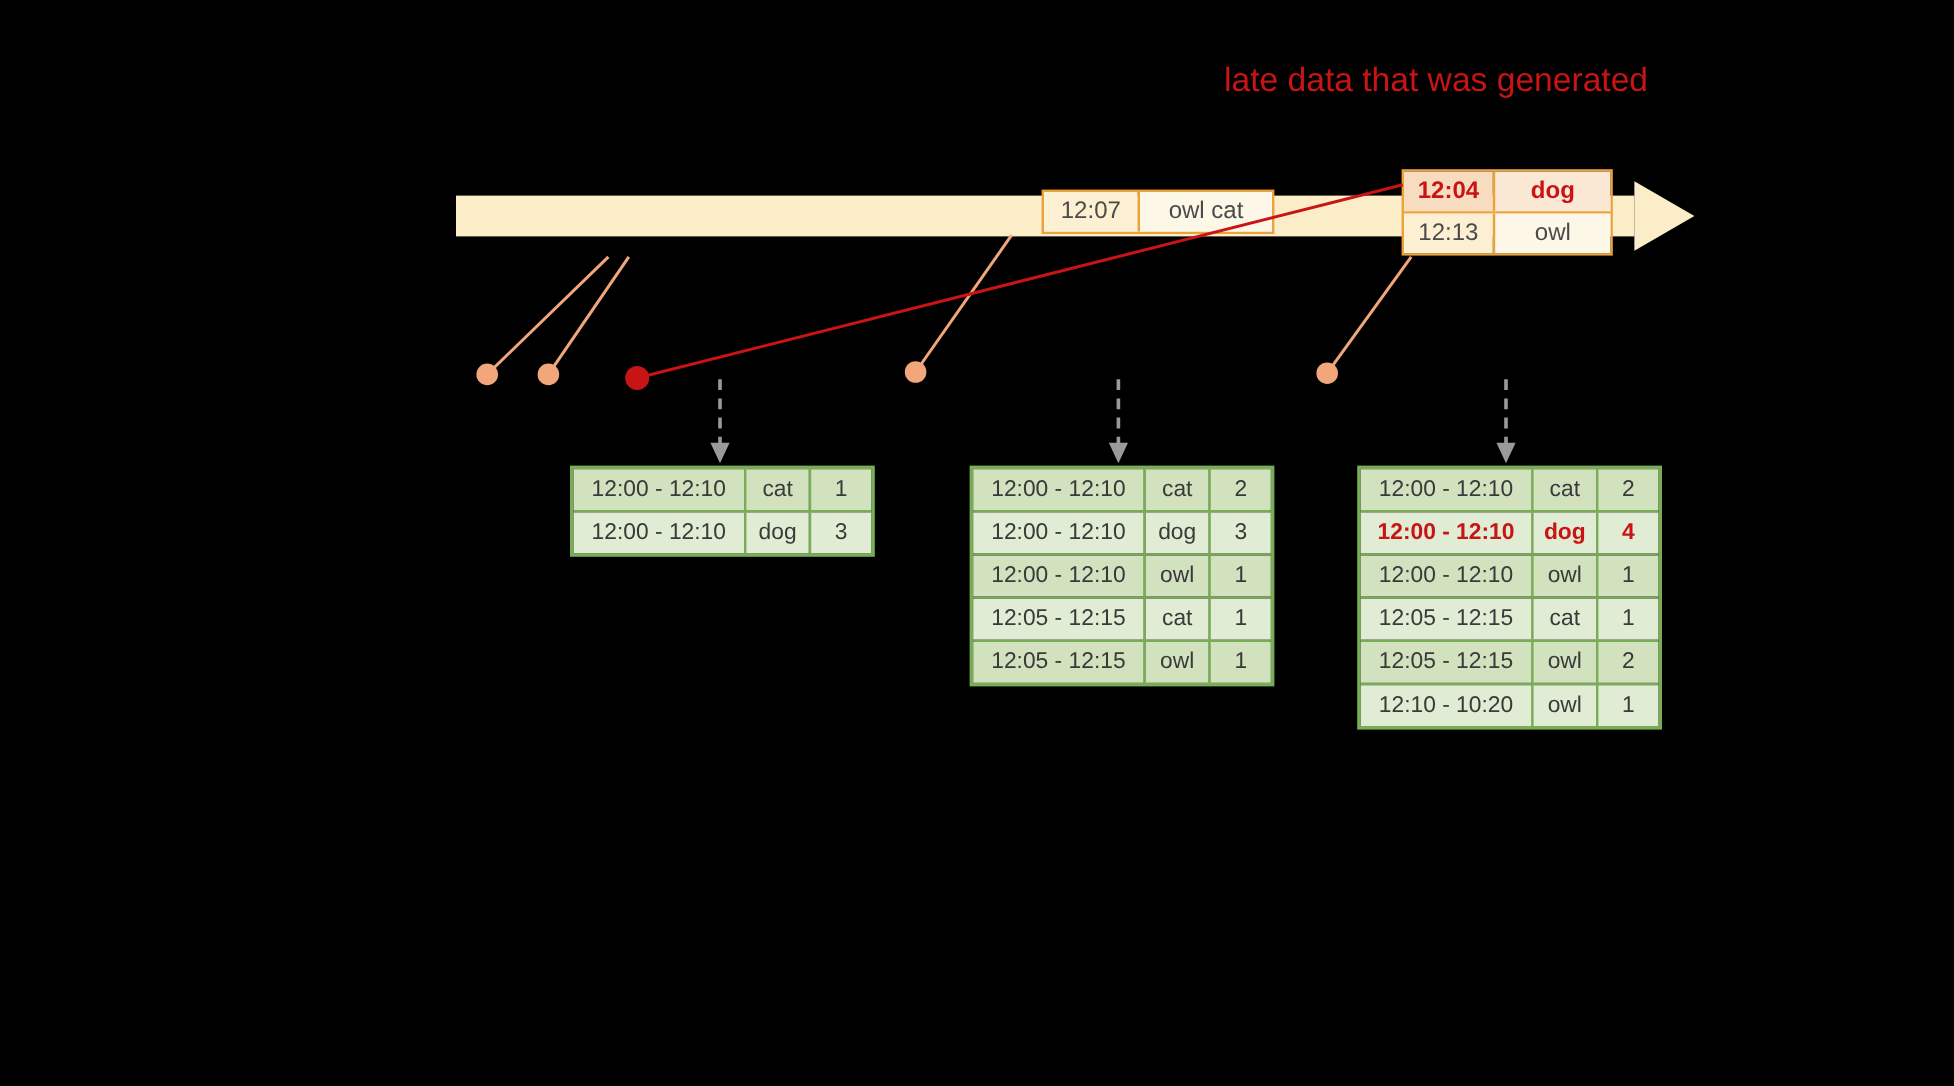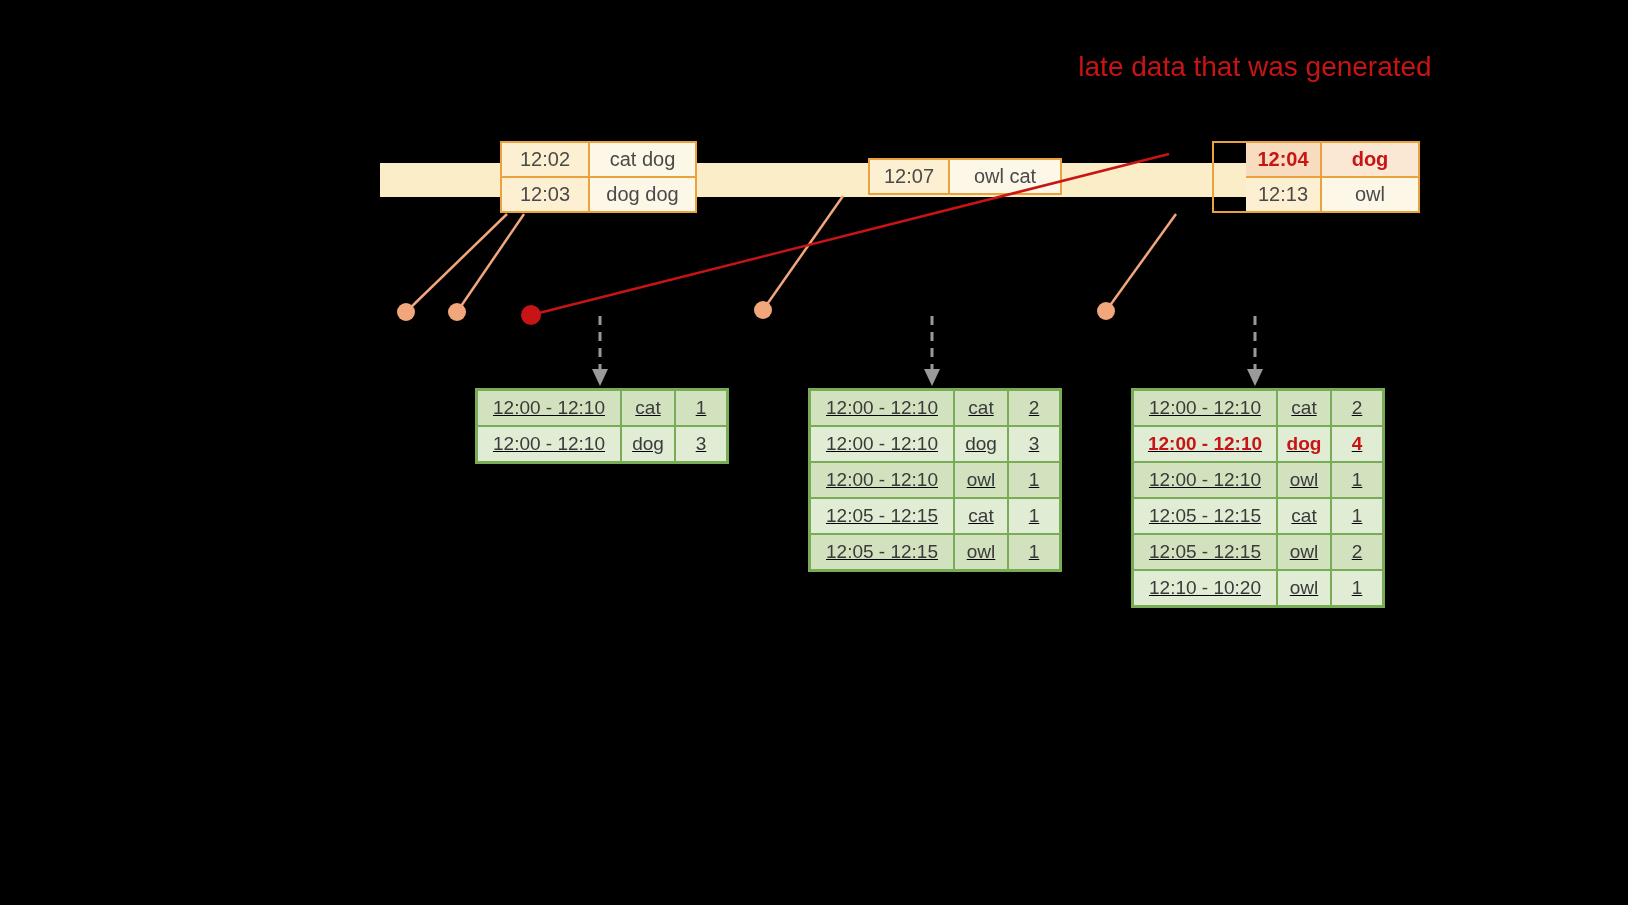--- a/index.html
+++ b/index.html
@@ -27,21 +27,20 @@
   .dot.red { fill: var(--red, #c81414); }
 
   
   .dash { stroke: var(--arrow, #9a9a9a); stroke-width: 3; stroke-dasharray: 9 7; }
   .ahead { fill: var(--arrow, #9a9a9a); }
 
   
   .note {
     position: absolute;
     width: 470px;
-    text-align: center;
     color: var(--red, #c81414);
     font-size: 28px;
     line-height: 38px;
   }
 
   
   .event-box {
     position: absolute;
     border: 2px solid var(--evt-border, #e9a23c);
     z-index: 2;
@@ -56,29 +55,29 @@
   }
   .ecell.time  { width: var(--ct, 86px);  background: var(--evt-time-fill, #fcefd2); }
   .ecell.words { width: var(--cw, 107px); background: var(--evt-word-fill, #fdf7e8);
                  border-left: 2px solid var(--evt-border, #e9a23c); }
   .event-row.late .ecell { color: var(--red, #c81414); font-weight: 700; }
   .event-row.late .ecell.time  { background: var(--late-time-fill, #f8dcc0); }
   .event-row.late .ecell.words { background: var(--late-word-fill, #fae8d4); }
 
   #eg1 { left: 500px;  top: 141px; --ct: 86px; --cw: 107px; }
   #eg2 { left: 868px;  top: 158px; --ct: 78px; --cw: 112px; }
-  #eg3 { left: 1212px; top: 141px; padding-left: 32px; --ct: 74px; --cw: 98px;  }
+  #eg3 { left: 1168px; top: 141px; --ct: 74px; --cw: 98px;  }
 
   
   .rtable {
     position: absolute;
     border: 3px solid var(--tbl-border, #79ac56);
     z-index: 2;
   }
-  .rrow { display: flex; text-decoration: underline; }
+  .rrow { display: flex; }
   .rrow + .rrow { border-top: 2px solid var(--tbl-border, #79ac56); }
   .rrow:nth-child(odd)  .rcell { background: var(--tbl-odd, #d2e2bf); }
   .rrow:nth-child(even) .rcell { background: var(--tbl-even, #e0ecd3); }
   .rcell {
     height: 34px;
     display: flex; align-items: center; justify-content: center;
     font-size: 19px;
     color: var(--tbl-text, #3a3a3a);
   }
   .rcell.window { width: 142px; }
@@ -97,30 +96,20 @@
 
   <svg class="layer" width="1628" height="905">
     <rect class="tl-body" x="380" y="163" width="982" height="34"></rect>
     <polygon class="tl-head" points="1362,151 1362,209 1412,180"></polygon>
   </svg>
 
   <div class="note" style="left:1020px; top:48px;">
     <div>late data that was generated</div>
   </div>
 
-  <div class="event-box" id="eg1">
-      <div class="event-row">
-        <div class="ecell time">12:02</div>
-        <div class="ecell words">cat dog</div>
-      </div>
-      <div class="event-row">
-        <div class="ecell time">12:03</div>
-        <div class="ecell words">dog dog</div>
-      </div>
-    </div>
   <div class="event-box" id="eg2">
       <div class="event-row">
         <div class="ecell time">12:07</div>
         <div class="ecell words">owl cat</div>
       </div>
     </div>
   <div class="event-box" id="eg3">
       <div class="event-row late">
         <div class="ecell time">12:04</div>
         <div class="ecell words">dog</div>

